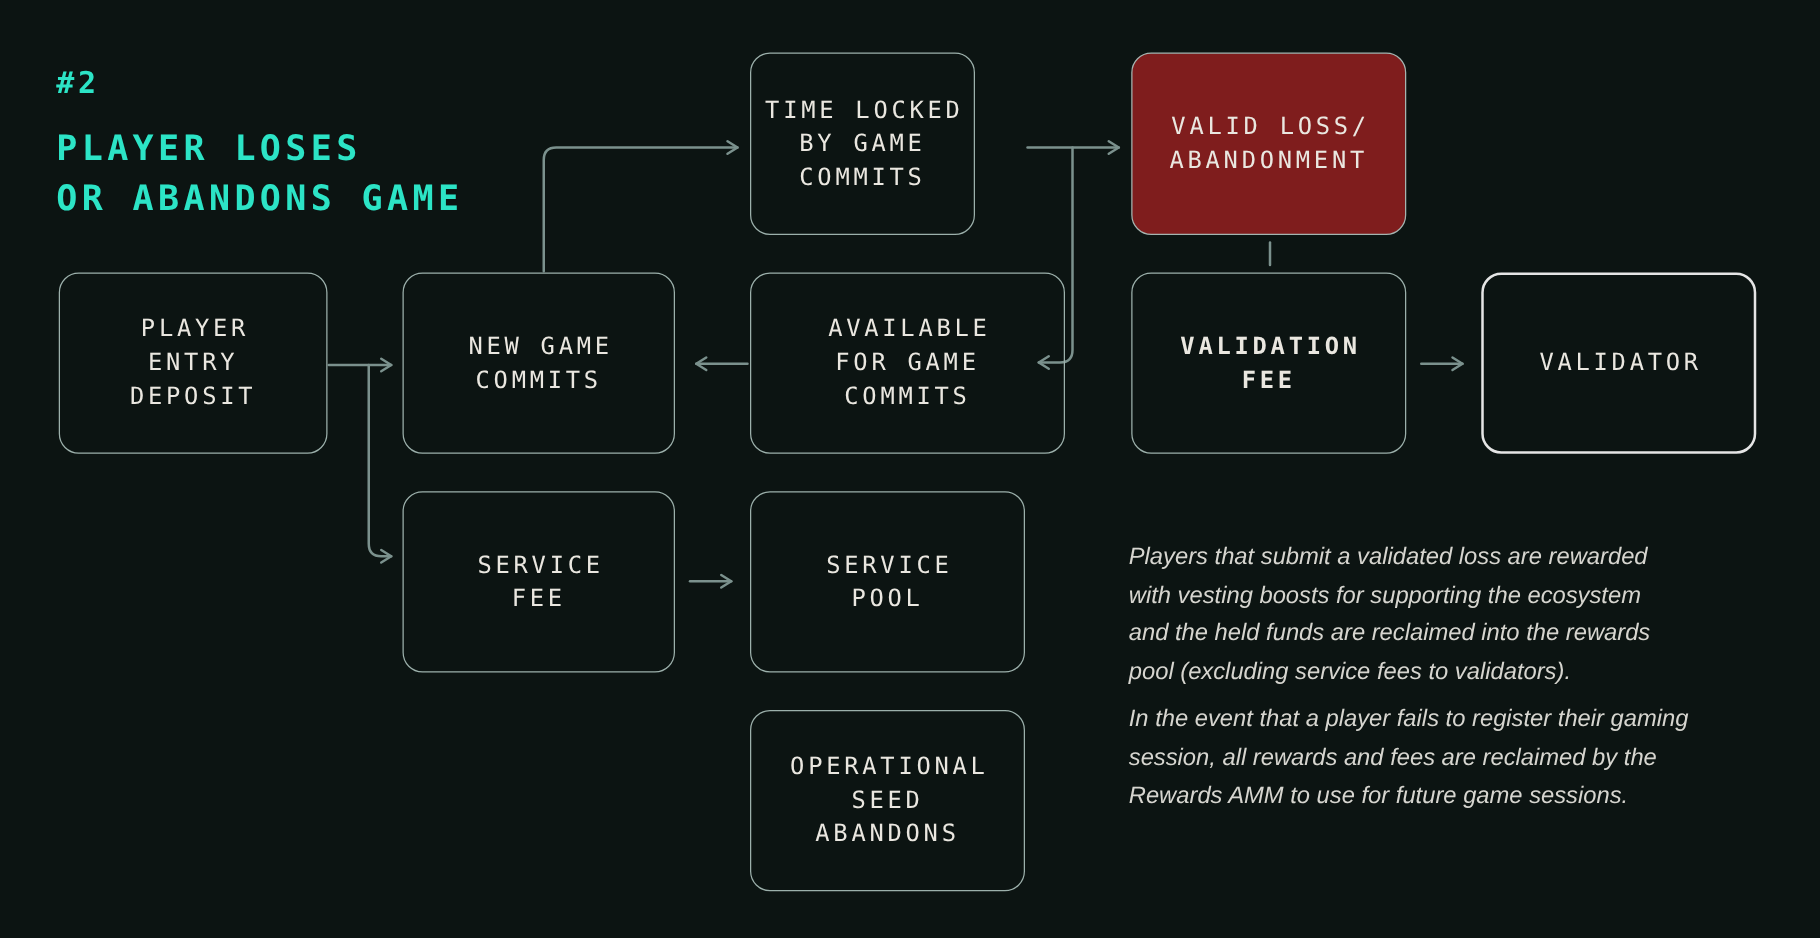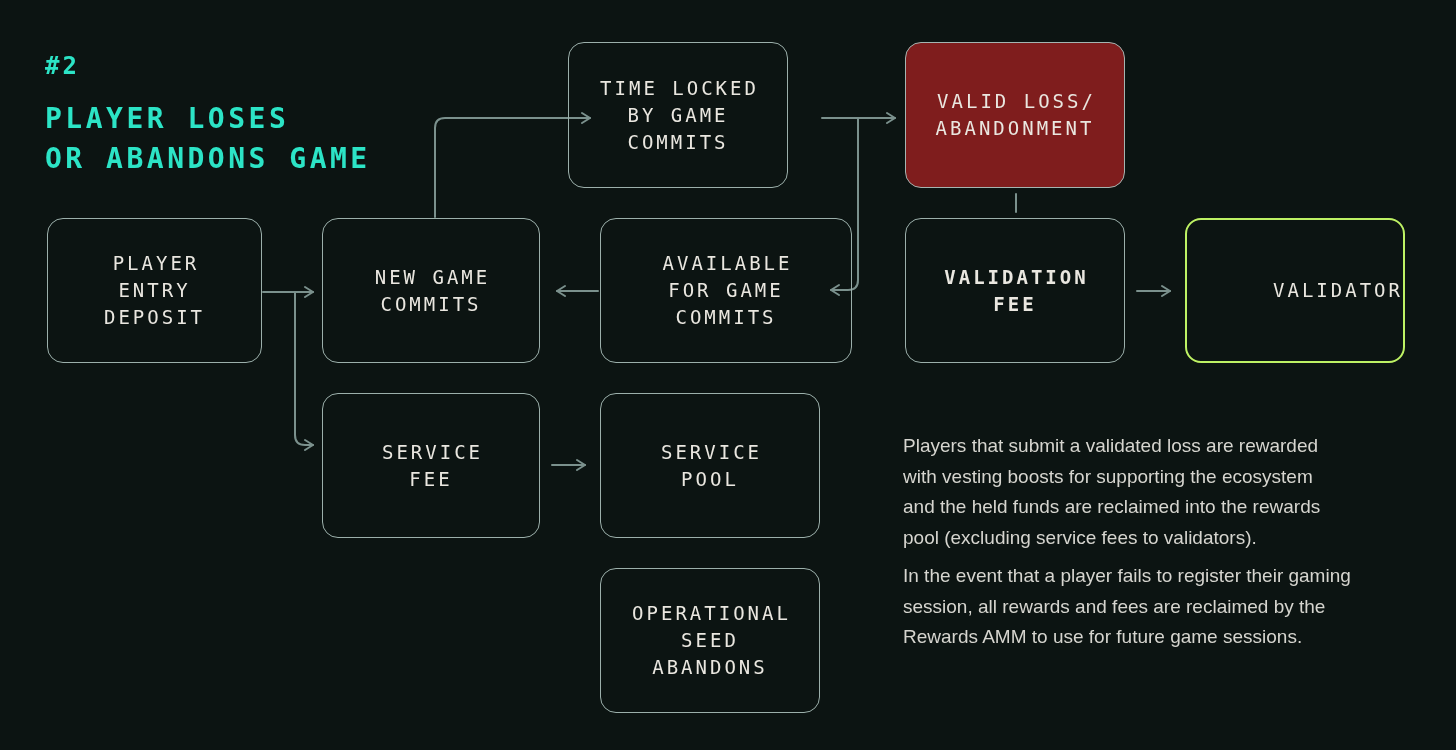--- a/index.html
+++ b/index.html
@@ -39,22 +39,21 @@
   .node .node-label {
     width: 100%;
     white-space: pre-line;
     text-indent: 3px; 
   }
   .node-filled {
     background: #7f1d1d;
     border-color: #a5b5b1;
   }
   .node-accent {
-    border: 2px solid #bef264;
-    text-align: right;
+    border: 2px solid #e5e5e5;
   }
   .diagram-tag {
     position: absolute;
     left: 45px;
     top: 52px;
     color: #2ce4c6;
     font-size: 24px;
     font-weight: 700;
     letter-spacing: 3px;
   }
@@ -75,28 +74,29 @@
     top: 431px;
     width: 520px;
     font-family: "Liberation Sans", sans-serif;
     font-size: 19px;
     line-height: 30.5px;
     color: #d6d5cf;
   }
   .para {
     margin: 0;
     white-space: pre-line;
+    font-style: italic;
   }
   .para + .para {
     margin-top: 8px;
   }
   
   #n-player-entry   { left: 47px;  top: 218px; width: 215px; height: 145px; text-align: center; }
   #n-new-game       { left: 322px; top: 218px; width: 218px; height: 145px; }
-  #n-time-locked    { left: 568px; top: 42px;  width: 220px; height: 146px; }
+  #n-time-locked    { left: 600px; top: 42px;  width: 180px; height: 146px; }
   #n-valid-loss     { left: 905px; top: 42px;  width: 220px; height: 146px; }
   #n-available      { left: 600px; top: 218px; width: 252px; height: 145px; }
   #n-validation-fee { left: 905px; top: 218px; width: 220px; height: 145px; font-weight: bold; }
   #n-validator      { left: 1185px;top: 218px; width: 220px; height: 145px; }
   #n-service-fee    { left: 322px; top: 393px; width: 218px; height: 145px; }
   #n-service-pool   { left: 600px; top: 393px; width: 220px; height: 145px; }
   #n-operational    { left: 600px; top: 568px; width: 220px; height: 145px; }
 </style>
 </head>
 <body>

